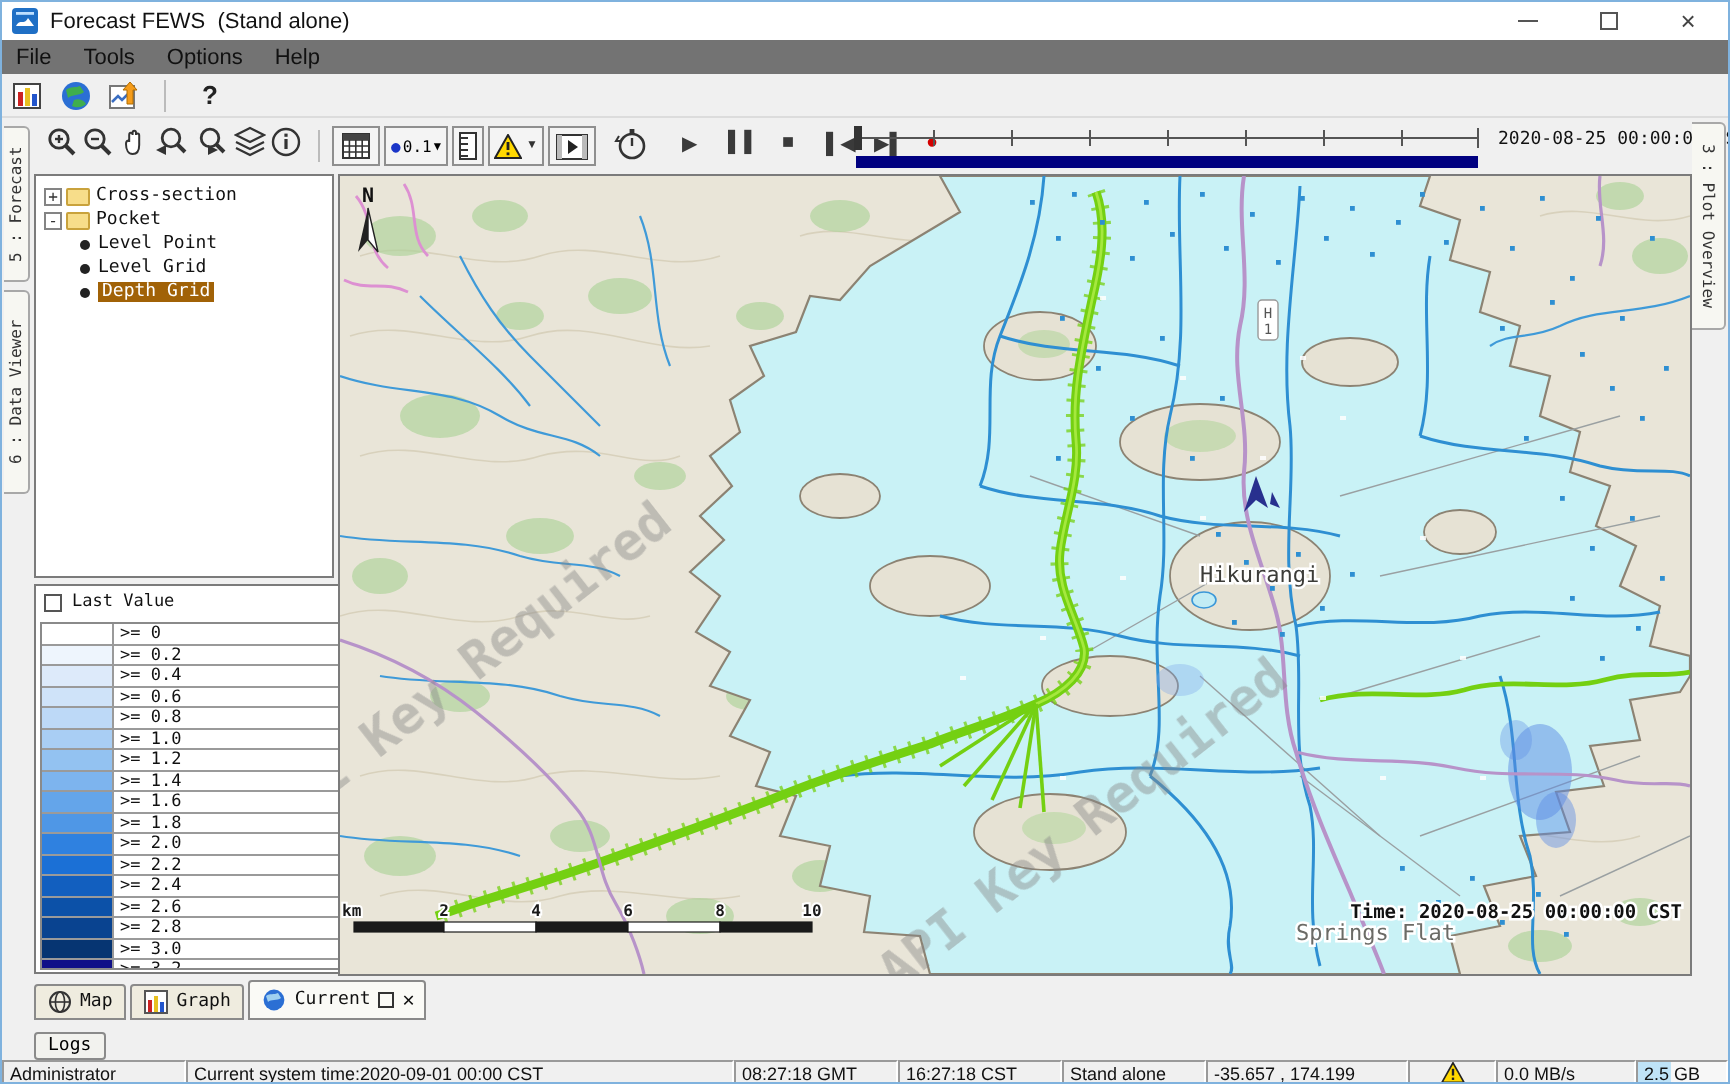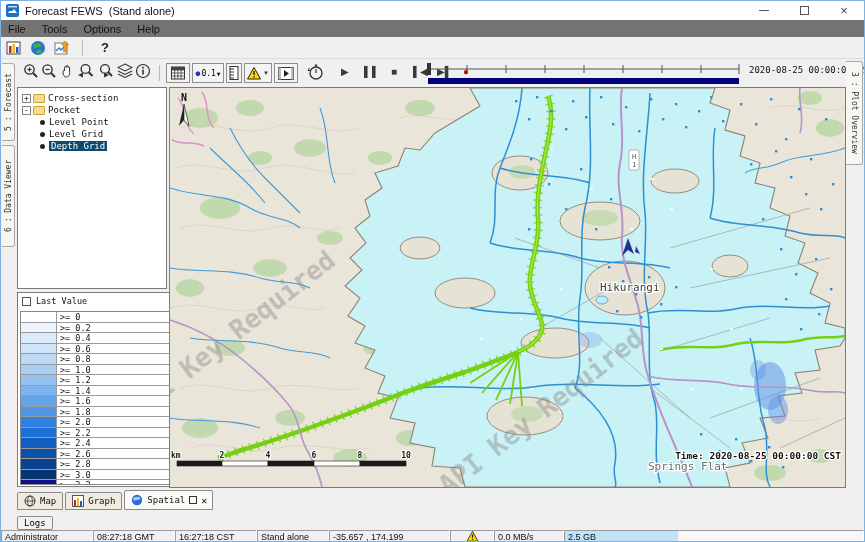--- a/index.html
+++ b/index.html
@@ -32,21 +32,21 @@
   .vtab{position:absolute;background:#f7f7f2;border:1px solid #a8a8a8;font-family:"DejaVu Sans Mono",monospace;font-size:8px;color:#333;display:flex;align-items:center;justify-content:center;}
   .vtext-up{writing-mode:vertical-rl;transform:rotate(180deg);}
   .vtext-down{writing-mode:vertical-rl;}
   
   .tree-box{position:absolute;left:16px;top:86px;width:150px;height:202px;background:#fff;border:1px solid #7b7b7b;overflow:hidden;font-family:"DejaVu Sans Mono",monospace;font-size:9px;color:#111;padding-top:4px;}
   .trow{display:flex;align-items:center;height:12px;white-space:nowrap;}
   .expander{width:9px;height:9px;border:1px solid #848484;background:#fff;font-size:8px;line-height:7px;text-align:center;margin:0 2px 0 4px;flex:0 0 auto;color:#333;}
   .folder{width:12px;height:9px;background:#f7dd8a;border:1px solid #c9a23c;border-radius:1px;margin-right:3px;flex:0 0 auto;}
   .bullet{width:5px;height:5px;border-radius:50%;background:#222;margin:0 4px 0 0;flex:0 0 auto;}
   .child-indent{width:22px;flex:0 0 auto;border-right:0;}
-  .sel{background:#0c4a6e;color:#fff;padding:0 2px;}
+  .sel{background:#a16207;color:#fff;padding:0 2px;}
   .legend-box{position:absolute;left:16px;top:291px;width:178px;height:195px;background:#fff;border:1px solid #7b7b7b;font-family:"DejaVu Sans Mono",monospace;font-size:8.5px;color:#111;}
   .lastval{display:flex;align-items:center;height:16px;padding-left:4px;gap:5px;}
   .cbx{width:9px;height:9px;border:1px solid #555;background:#fff;flex:0 0 auto;}
   .ltable{position:absolute;left:2px;top:18px;right:15px;bottom:1px;border:1px solid #8a8a8a;overflow:hidden;}
   .lrow{display:flex;height:10.5px;border-bottom:1px solid #9a9a9a;}
   .lsw{width:36px;border-right:1px solid #9a9a9a;flex:0 0 auto;}
   .llb{padding-left:3px;line-height:10px;}
   .lscroll{position:absolute;top:18px;right:1px;width:13px;bottom:1px;background:#ececec;border:1px solid #bdbdbd;display:flex;flex-direction:column;justify-content:space-between;align-items:center;}
   .sarrow{font-size:6px;color:#555;width:100%;text-align:center;background:#dcdcdc;border:1px solid #b0b0b0;line-height:9px;}
   
@@ -602,36 +602,37 @@
           <rect x="5" y="3" width="2" height="8" fill="#e8c020"></rect>
           <rect x="8" y="6" width="2" height="5" fill="#2255cc"></rect>
       </svg>
       <span>Graph</span>
     </div>
     <div class="btab active">
       <svg width="12" height="12" viewBox="0 0 12 12">
         <circle cx="6" cy="6" r="5.2" fill="#2b6fd4"></circle>
         <path d="M2,4 C4,2.5 6,3.5 8,2.5 L9.5,5 C7.5,6.5 4.5,5.5 3,7 Z" fill="#9fd0f0"></path>
       </svg>
-      <span>Spatial</span>
+      <span>Current</span>
       <span class="tab-max"></span>
       <span class="tab-close">✕</span>
     </div>
   </div>
 
   <div class="logsrow">
     <button class="logs-btn">Logs</button>
   </div>
 
   <div class="statusbar">
     <div class="scell" style="width:92px">Administrator</div>
+    <div class="scell" style="width:274px">Current system time:2020-09-01 00:00 CST</div>
     <div class="scell" style="width:82px">08:27:18 GMT</div>
     <div class="scell" style="width:82px">16:27:18 CST</div>
     <div class="scell" style="width:72px">Stand alone</div>
-    <div class="scell" style="width:121px">-35.657 , 174.199</div>
+    <div class="scell" style="width:101px">-35.657 , 174.199</div>
     <div class="scell" style="width:44px;justify-content:center">
       <svg width="13" height="11" viewBox="0 0 14 13">
         <polygon points="7,0.5 13.5,12 0.5,12" fill="#ffd800" stroke="#222" stroke-width="1"></polygon>
         <rect x="6.3" y="4" width="1.4" height="4" fill="#222"></rect>
           <rect x="6.3" y="9.2" width="1.4" height="1.4" fill="#222"></rect>
       </svg>
     </div>
     <div class="scell" style="width:70px">0.0 MB/s</div>
     <div class="scell mem" style="flex:1">2.5 GB</div>
   </div>

